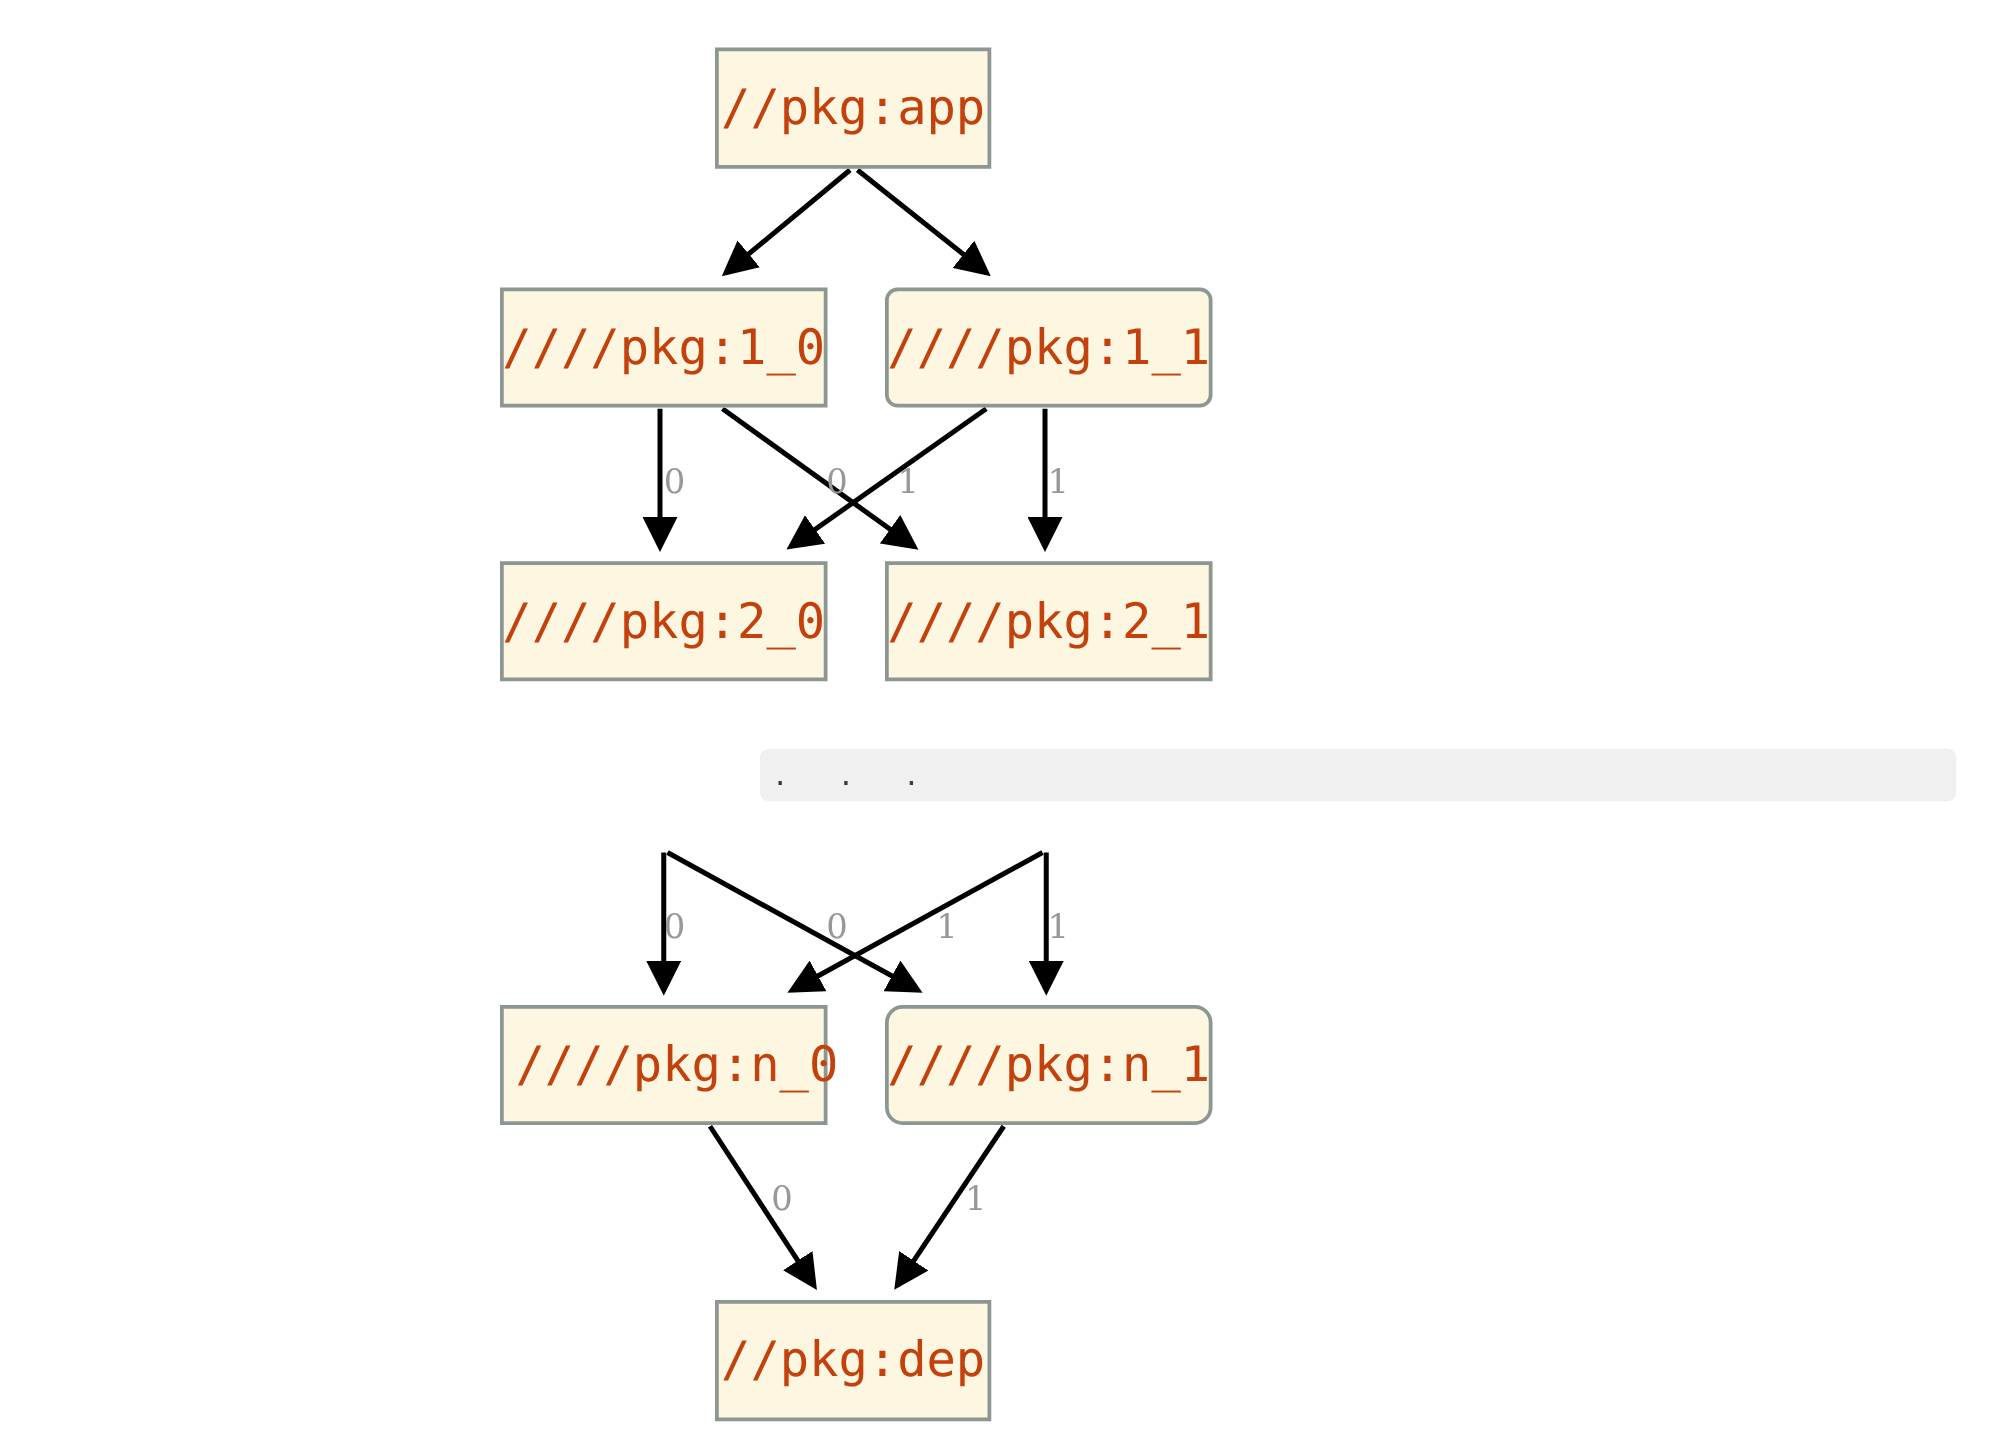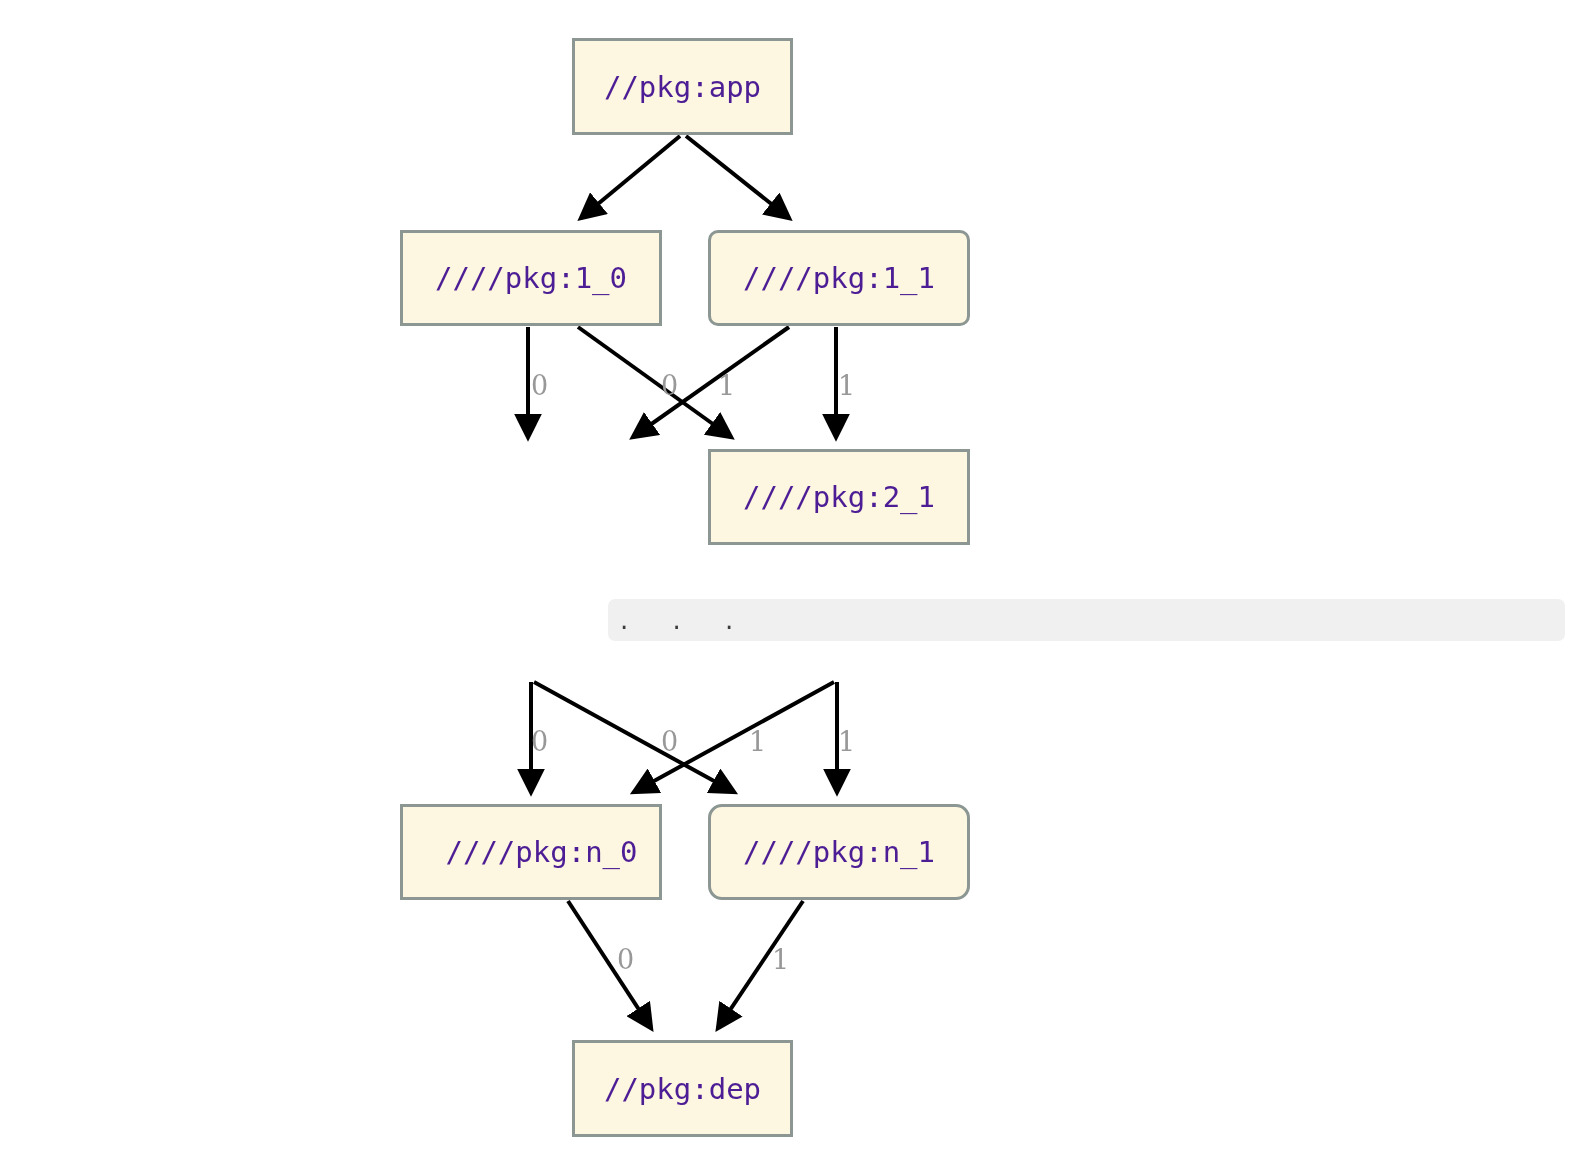--- a/index.html
+++ b/index.html
@@ -28,22 +28,22 @@
     position: absolute;
     box-sizing: border-box;
     background: #fdf6e0;
     border: 3px solid #8c9693;
     display: flex;
     align-items: center;
     justify-content: center;
   }
   .node-label {
     font-family: "DejaVu Sans Mono", "Liberation Mono", monospace;
-    font-size: 29px;
-    color: #4c1d95;
+    font-size: 39px;
+    color: #c2410c;
     letter-spacing: 0px;
     white-space: pre;
   }
   .edge-label {
     position: absolute;
     font-family: "DejaVu Serif", "Liberation Serif", serif;
     font-size: 27px;
     color: #989898;
     white-space: pre;
     line-height: 1;
@@ -107,20 +107,23 @@
   </div>
 
   <div class="node-box" style="left:400px; top:230px; width:262px; height:96px;">
     <span class="node-label">////pkg:1_0</span>
   </div>
 
   <div class="node-box" style="left:708px; top:230px; width:262px; height:96px;border-radius:10px;">
     <span class="node-label">////pkg:1_1</span>
   </div>
 
+  <div class="node-box" style="left:400px; top:449px; width:262px; height:96px;">
+    <span class="node-label">////pkg:2_0</span>
+  </div>
 
   <div class="node-box" style="left:708px; top:449px; width:262px; height:96px;">
     <span class="node-label">////pkg:2_1</span>
   </div>
 
   <div class="node-box" style="left:400px; top:804px; width:262px; height:96px;padding-left:21px;">
     <span class="node-label">////pkg:n_0</span>
   </div>
 
   <div class="node-box" style="left:708px; top:804px; width:262px; height:96px;border-radius:14px;">

